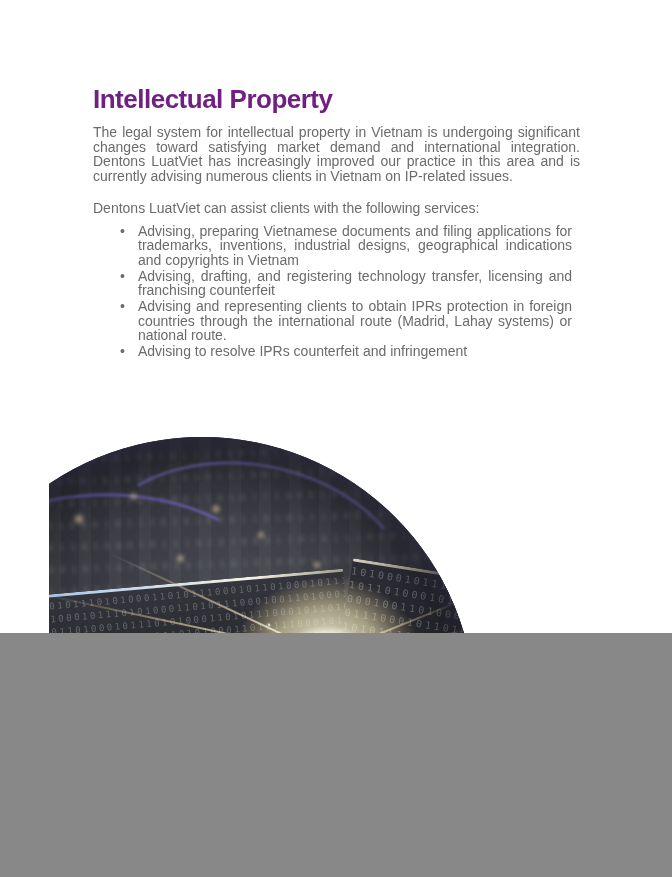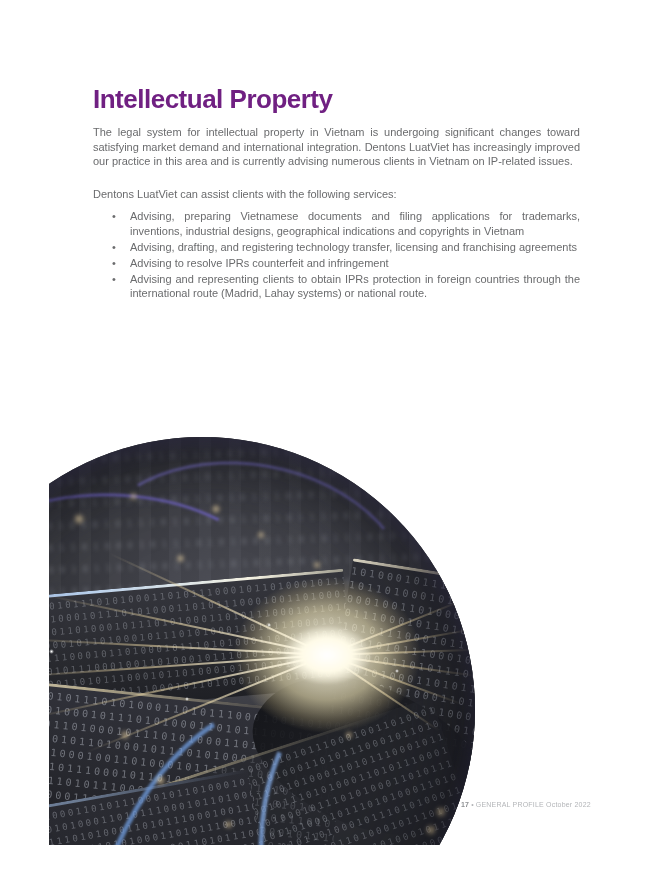--- a/index.html
+++ b/index.html
@@ -1,31 +1,31 @@
 <!DOCTYPE html>
 <html><head>
 <meta charset="utf-8">
 <style>
   html,body { margin:0; padding:0; background:#888; }
   .page {
-    position:relative; width:672px; height:877px; margin:0 auto;
+    position:relative; width:672px; height:633px; margin:0 auto;
     background:#ffffff; overflow:hidden;
     font-family:"Liberation Sans", sans-serif;
   }
 
   
   .content { position:absolute; left:93px; top:86px; width:487px; }
   .page-title {
     margin:0 0 13px 0; font-size:26px; line-height:26px; font-weight:bold;
     letter-spacing:-0.5px; color:#702082;
   }
-  .body-text { color:#6a6b6d; font-size:11px; line-height:14.5px; }
+  .body-text { color:#6a6b6d; font-size:14px; line-height:14.5px; }
   .intro { margin:0 0 18px 0; text-align:justify; }
   .services-intro { margin:0 0 8px 0; }
-  .services-list { margin:0; padding:0 0 0 37px; list-style:none; text-align:justify; }
+  .services-list { margin:8px; padding:0 0 0 37px; list-style:none; text-align:justify; }
   .services-list li { margin:0 0 1.5px 0; }
   .services-list li::before {
     content:"\2022"; display:inline-block; width:18px; margin-left:-18px;
     color:#6a6b6d;
   }
 
   
   .footer { position:absolute; left:461px; top:800px; font-size:7px; line-height:9px;
     letter-spacing:0.2px; color:#b3b5b8; white-space:nowrap; }
   .footer .pgnum { color:#8e9093; font-weight:bold; }
@@ -136,23 +136,23 @@
 <body>
 
 <div class="page">
 
   <div class="content">
     <h1 class="page-title">Intellectual Property</h1>
     <p class="body-text intro">The legal system for intellectual property in Vietnam is undergoing significant changes toward satisfying market demand and international integration. Dentons LuatViet has increasingly improved our practice in this area and is currently advising numerous clients in Vietnam on IP-related issues.</p>
     <p class="body-text services-intro">Dentons LuatViet can assist clients with the following services:</p>
     <ul class="body-text services-list">
       <li>Advising, preparing Vietnamese documents and filing applications for trademarks, inventions, industrial designs, geographical indications and copyrights in Vietnam</li>
-      <li>Advising, drafting, and registering technology transfer, licensing and franchising agreements</li>
+      <li>Advising, drafting, and registering technology transfer, licensing and franchising counterfeit</li>
+      <li>Advising and representing clients to obtain IPRs protection in foreign countries through the international route (Madrid, Lahay systems) or national route.</li>
       <li>Advising to resolve IPRs counterfeit and infringement</li>
-      <li>Advising and representing clients to obtain IPRs protection in foreign countries through the international route (Madrid, Lahay systems) or national route.</li>
     </ul>
   </div>
 
   <div class="image-clip">
     <div class="image-circle">
       <div class="art-bg"></div>
       <div class="art-stripes"></div>
       <div class="tex-top">
           <div class="binary-row">011010001011101010001101011100010110100010111010100011010111000101101000101110101000110101110001001101000101110101000110</div>
           <div class="binary-row">001011010001011101010001101011100010110100010111010100011010111000100110100010111010100011010111000101101000101110101000</div>

